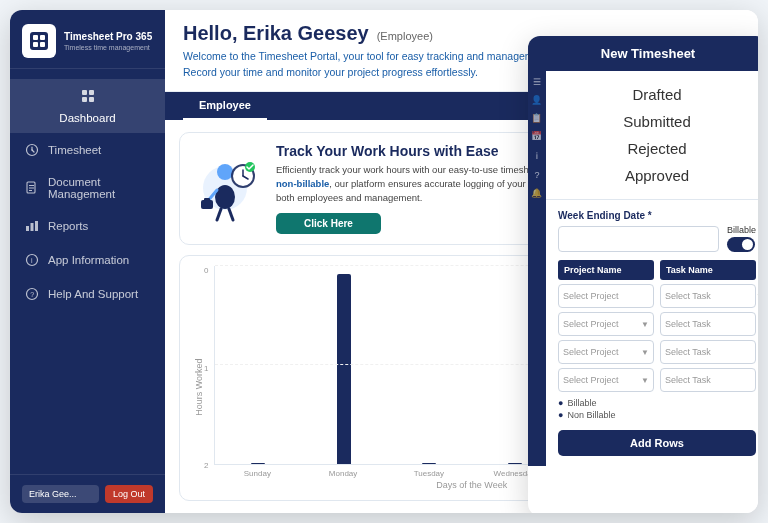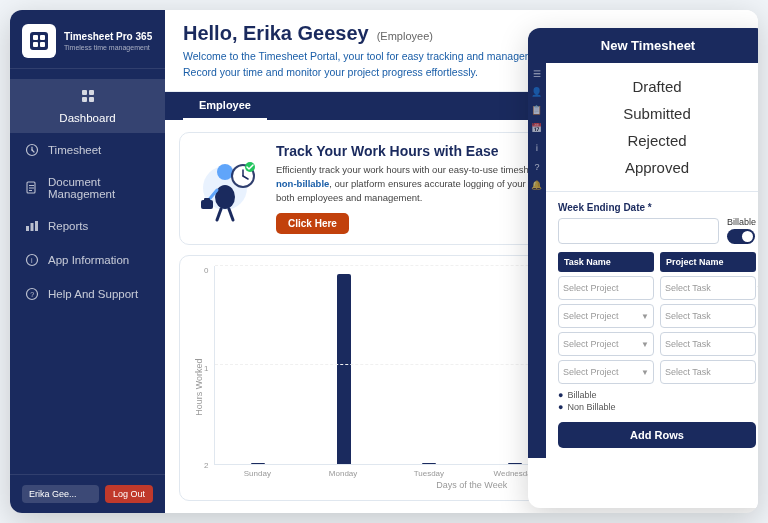--- a/index.html
+++ b/index.html
@@ -217,25 +217,25 @@
       margin-bottom: 4px;
     }
     .promo-desc {
       font-size: 9.5px;
       color: #444;
       line-height: 1.5;
       margin-bottom: 8px;
     }
     .promo-desc span { color: #1a5ea8; font-weight: 600; }
     .promo-btn {
-      background: #c2410c;
+      background: #0f766e;
       color: #fff;
       border: none;
       border-radius: 5px;
-      padding: 5px 12px;
+      padding: 5px 28px;
       font-size: 10px;
       cursor: pointer;
       font-weight: 600;
     }
     .promo-nav-dots {
       position: absolute;
       right: 12px;
       top: 50%;
       transform: translateY(-50%);
       display: flex;
@@ -333,21 +333,21 @@
       font-size: 9px;
       color: #999;
       text-align: center;
       padding-bottom: 18px;
     }
 
     
     .right-panel {
       position: absolute;
       right: -10px;
-      top: 18px;
+      top: 26px;
       width: 240px;
       height: 480px;
       background: #fff;
       border-radius: 12px;
       box-shadow: 0 8px 30px rgba(0,0,0,0.18);
       overflow: hidden;
       display: flex;
       flex-direction: column;
     }
 
@@ -703,22 +703,22 @@
               <div style="display:flex;flex-direction:column;align-items:center;gap:2px;">
                 <span class="billable-label">Billable</span>
                 <div class="toggle">
                   <div class="toggle-knob"></div>
                 </div>
               </div>
             </div>
           </div>
 
           <div class="table-header-row">
+            <div class="col-header">Project Name</div>
             <div class="col-header">Task Name</div>
-            <div class="col-header">Project Name</div>
           </div>
 
           <div class="table-row">
             <div class="select-text">
               <span style="font-size:9px;color:#999;">Select Project</span>
               <span style="position:absolute;right:4px;font-size:8px;color:#999;">▼</span>
             </div>
             <div class="select-text" style="position:relative;">
               <span style="font-size:9px;color:#999;">Select Task</span>
             </div>

